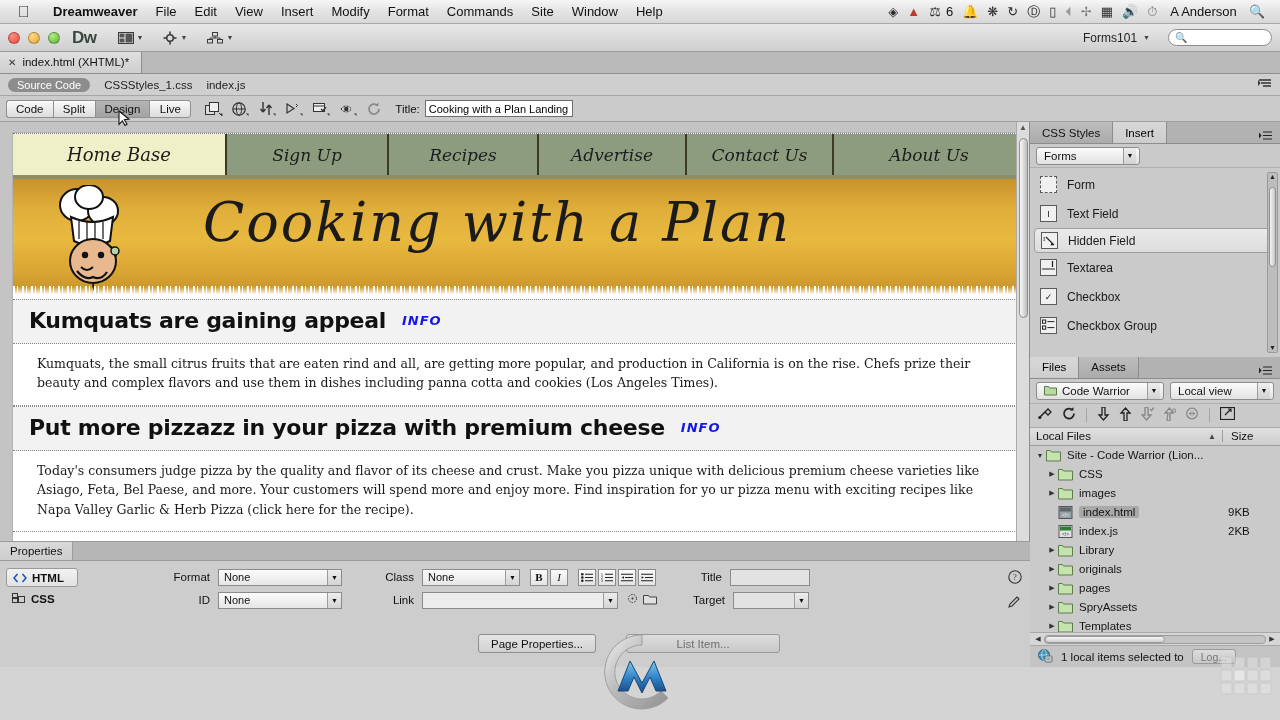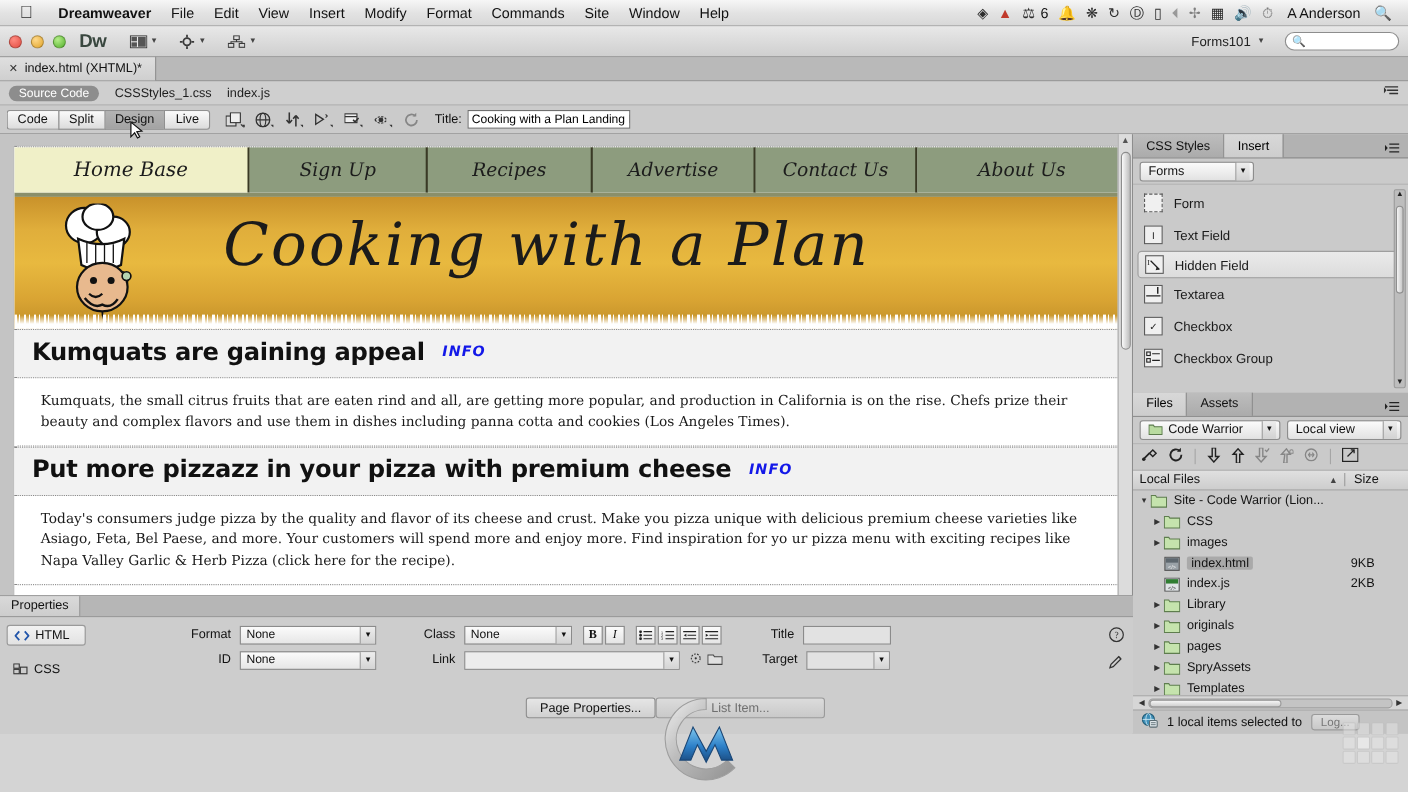--- a/index.html
+++ b/index.html
@@ -386,21 +386,21 @@
   }
   .propstab .pt {
     height: 18px; padding: 0 10px; display: flex; align-items: center;
     font-size: 11.5px; background: linear-gradient(to bottom,#d9d9d9,#cdcdcd);
     border-right: 1px solid #9b9b9b; color: #111;
   }
   .propsbody { display: flex; padding: 5px 0 0 0; position: relative; height: 106px; }
   .htmlcss { width: 78px; padding: 2px 0 0 6px; }
   .hcbtn {
     height: 19px; display: flex; align-items: center; gap: 5px;
-    padding: 0 6px; font-size: 11.5px; color: #111; margin-bottom: 12px;
+    padding: 0 6px; font-size: 11.5px; color: #111; margin-bottom: 2px; font-weight: bold;
   }
   .hcbtn.active {
     background: linear-gradient(to bottom,#f2f2f2,#e2e2e2);
     border: 1px solid #9a9a9a; border-radius: 3px;
   }
   .propgrid { flex: 1; position: relative; }
   .prow { display: flex; align-items: center; height: 22px; }
   .plab { font-size: 11.5px; color: #111; text-align: right; }
   .pinput {
     height: 17px; background: #fff; border: 1px solid #8b8b8b;
@@ -829,21 +829,21 @@
                     <path d="M0.5 2.5h5l1 1.5h7v7h-13z" fill="#e0e0e0" stroke="#444"></path>
                   </svg>
               </span>
               <span class="plab" style="width:48px;margin-left:20px">Target</span>
               <div class="pcombo" style="width:76px;margin-left:8px;background:#e2e2e2">
                 <span></span>
                 <span class="pb">▼</span>
               </div>
             </div>
 
-            <div style="position:absolute;left:400px;top:68px;display:flex;gap:0;align-items:center;">
+            <div style="position:absolute;left:400px;top:68px;display:flex;gap:30px;align-items:center;">
               <div class="pagepropsbtn">Page Properties...</div>
               <div class="listitembtn">List Item...</div>
             </div>
 
             <div class="helpicons">
               <span>
                 <svg width="14" height="14" viewBox="0 0 14 14">
                     <circle cx="7" cy="7" r="6.2" fill="none" stroke="#333" stroke-width="1.1"></circle>
                     <text x="7" y="10.4" font-size="8.6" text-anchor="middle" fill="#333" font-family="Liberation Serif, serif">?</text>
                   </svg>

